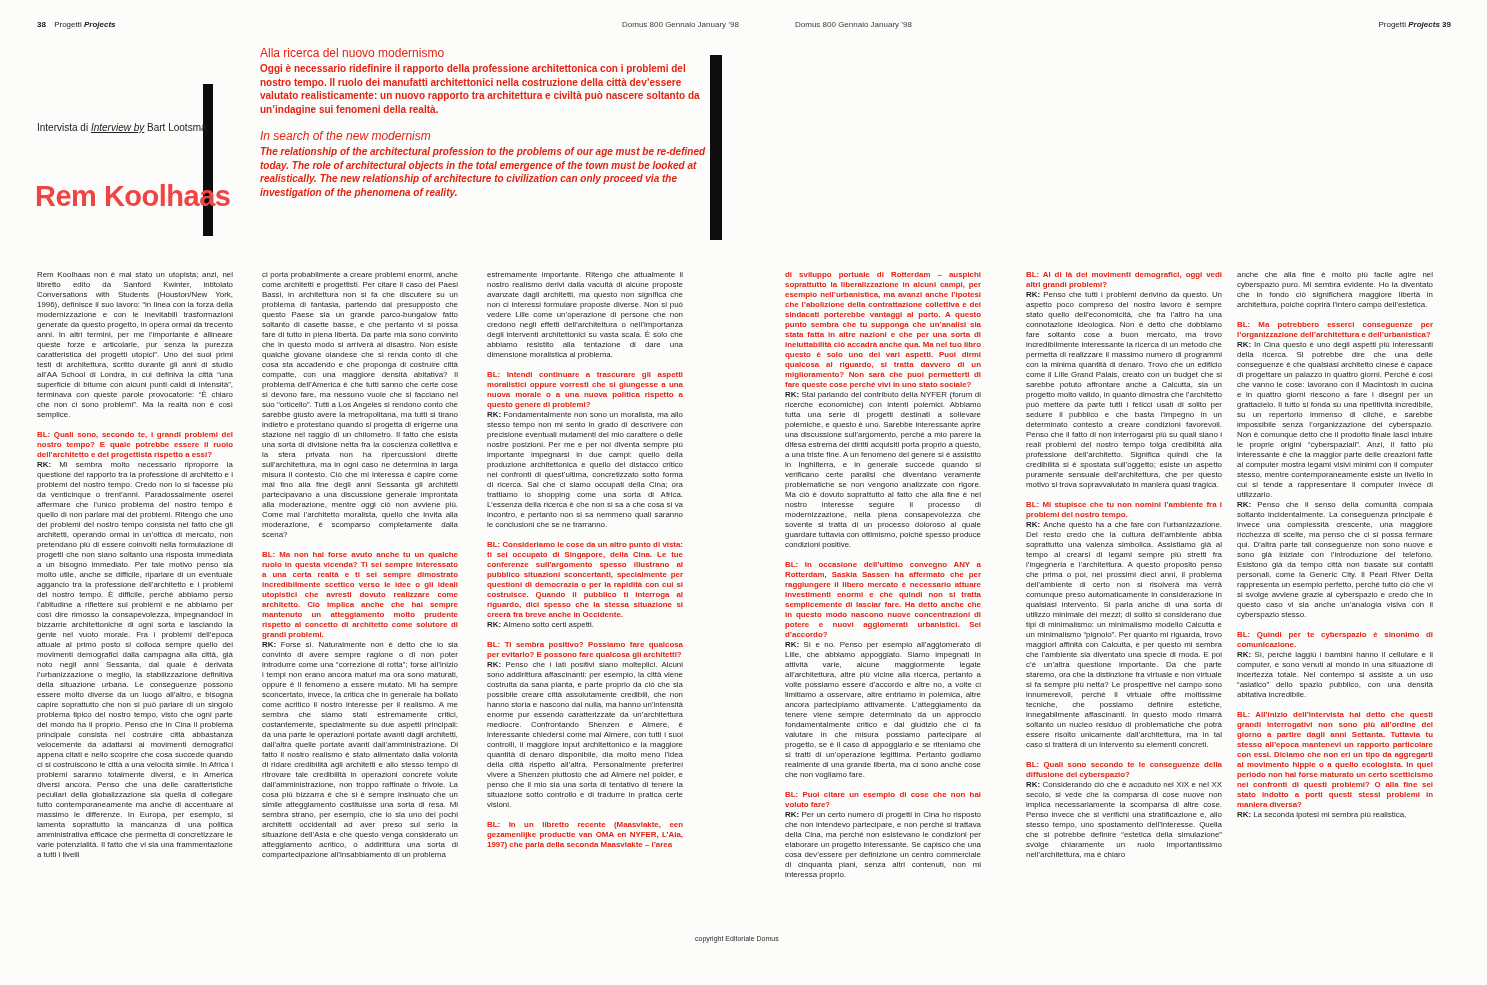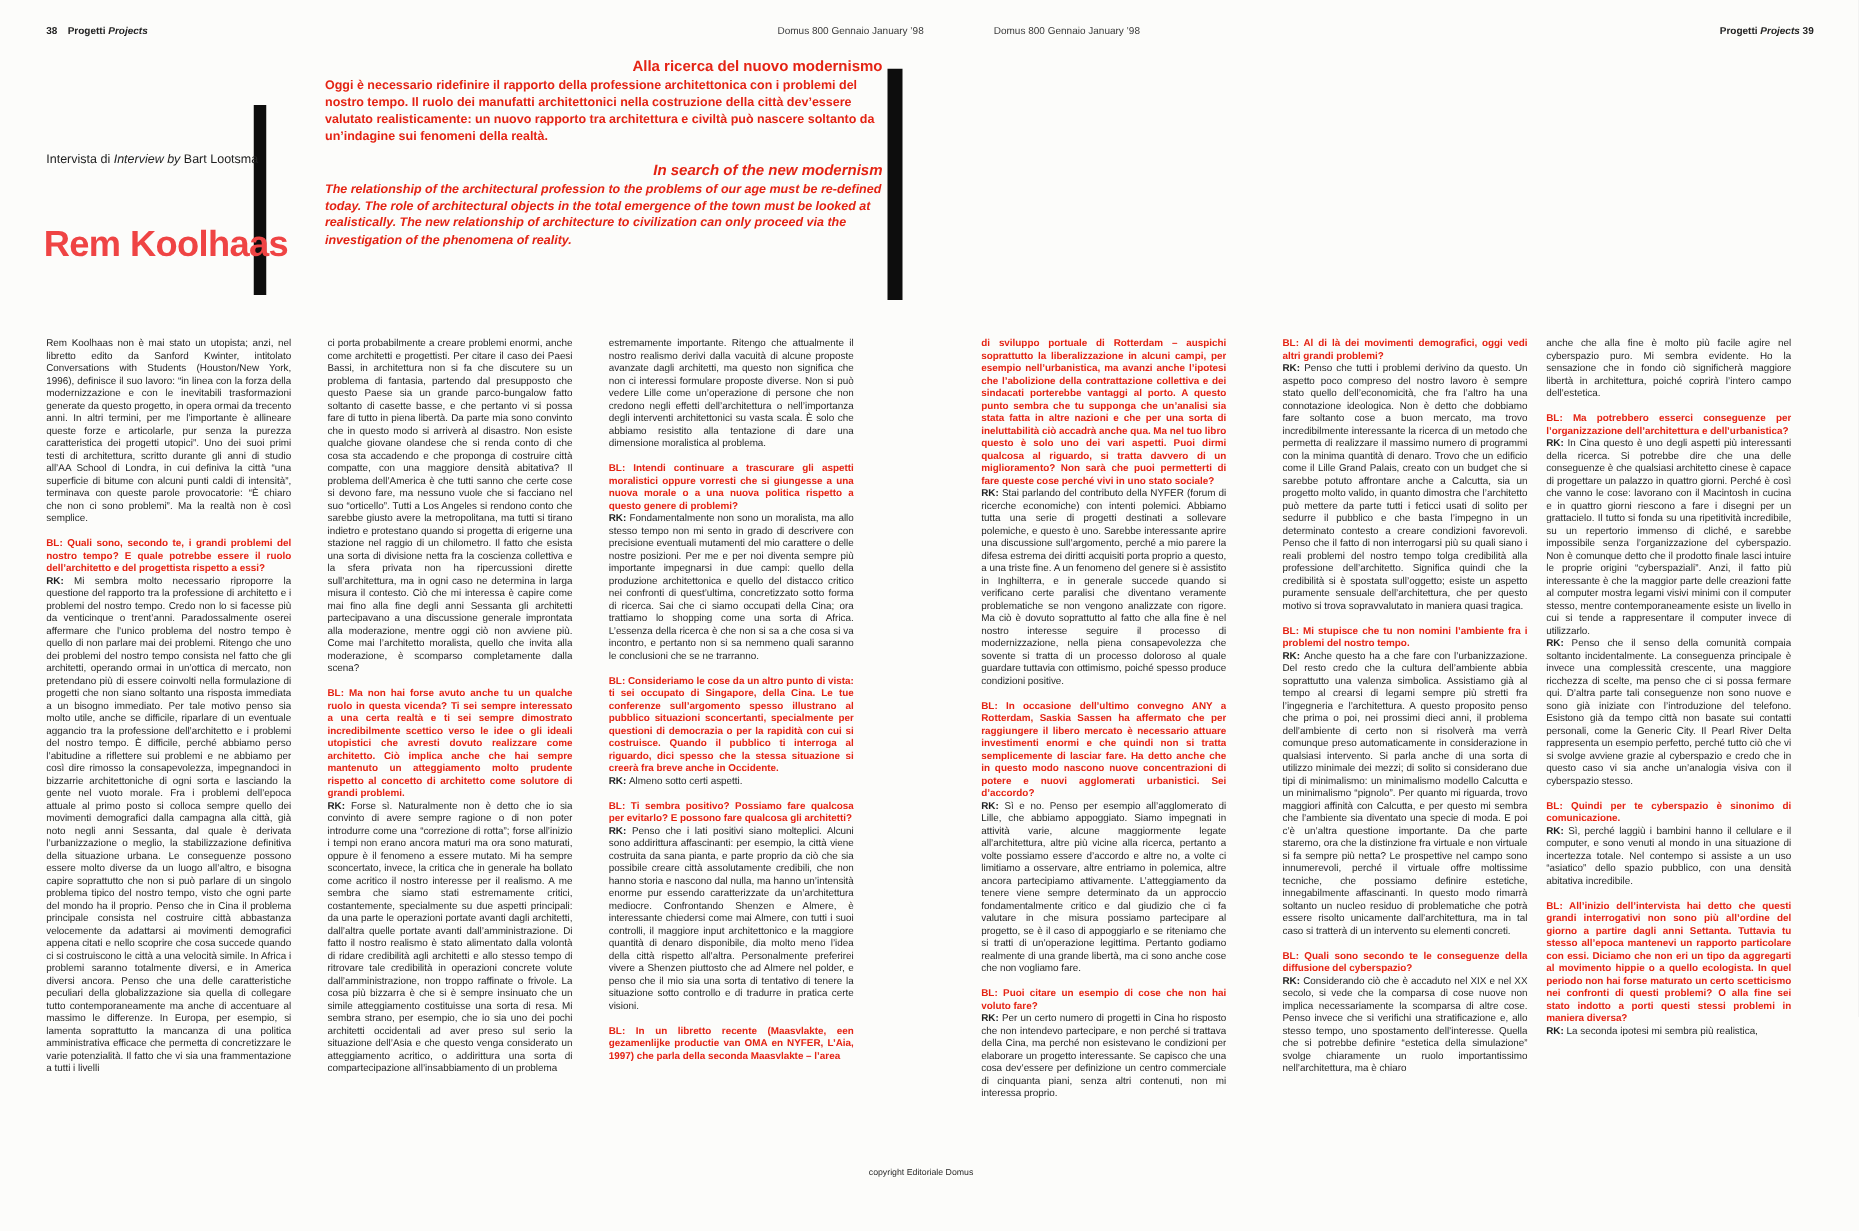--- a/index.html
+++ b/index.html
@@ -4,41 +4,41 @@
 <style>
   html,body{margin:0;padding:0;background:#e8e8e6;}
   .spread{
     position:relative;width:1487px;height:985px;margin:0 auto;
     background:#fcfcfa;overflow:hidden;
     font-family:"Liberation Sans",sans-serif;color:#1f1f1f;
   }
   
   .hdr{position:absolute;top:20px;font-size:8px;color:#222;white-space:nowrap;}
   .hdr .pn{font-weight:bold;margin-right:6px;}
-  .hdr .sec b{font-weight:bold;}
+  .hdr .sec b{font-weight:normal;}
   .hdr .sec i{font-style:italic;font-weight:bold;}
   .hdr-issue{font-weight:normal;color:#3a3a3a;}
   .hdr-l{left:37px;}
   .hdr-issue-l{left:622px;}
   .hdr-issue-r{left:795px;}
   .hdr-r{right:30px;text-align:right;}
   
   .bar{position:absolute;background:#0d0d0d;}
   .bar-left{left:203px;top:84px;width:10px;height:152px;}
   .bar-gutter{left:710px;top:55px;width:12px;height:185px;}
   
   .byline{position:absolute;left:37px;top:122px;font-size:10px;color:#222;}
-  .byline i{font-style:italic;}
+  .byline i{font-style:italic;text-decoration:underline;}
   .title{
     position:absolute;left:35px;top:180px;margin:0;
     font-size:29px;font-weight:bold;letter-spacing:-0.5px;color:#ef4444;
   }
   
   .intro{position:absolute;left:260px;top:46px;width:446px;color:#e42313;}
-  .intro h2{margin:0 0 2px 0;font-size:12px;font-weight:bold;text-align:right;}
+  .intro h2{margin:0 0 2px 0;font-size:12px;font-weight:normal;}
   .intro p{margin:0;font-size:10px;font-weight:bold;line-height:13.5px;}
   .intro .en{font-style:italic;}
   .intro .gap{height:13px;}
   
   .col{
     position:absolute;top:270px;width:196px;height:668px;overflow:hidden;
     font-size:7.9px;line-height:10px;text-align:justify;
   }
   .c1{left:37px;} .c2{left:262px;} .c3{left:487px;}
   .c4{left:785px;} .c5{left:1026px;} .c6{left:1237px;}
@@ -111,21 +111,21 @@
     </div>
   <div class="col c5">
       <p class="blk red"><strong>BL: </strong>Al di là dei movimenti demografici, oggi vedi altri grandi problemi?</p>
       <p class="blk black"><strong>RK: </strong>Penso che tutti i problemi derivino da questo. Un aspetto poco compreso del nostro lavoro è sempre stato quello dell’economicità, che fra l’altro ha una connotazione ideologica. Non è detto che dobbiamo fare soltanto cose a buon mercato, ma trovo incredibilmente interessante la ricerca di un metodo che permetta di realizzare il massimo numero di programmi con la minima quantità di denaro. Trovo che un edificio come il Lille Grand Palais, creato con un budget che si sarebbe potuto affrontare anche a Calcutta, sia un progetto molto valido, in quanto dimostra che l’architetto può mettere da parte tutti i feticci usati di solito per sedurre il pubblico e che basta l’impegno in un determinato contesto a creare condizioni favorevoli. Penso che il fatto di non interrogarsi più su quali siano i reali problemi del nostro tempo tolga credibilità alla professione dell’architetto. Significa quindi che la credibilità si è spostata sull’oggetto; esiste un aspetto puramente sensuale dell’architettura, che per questo motivo si trova sopravvalutato in maniera quasi tragica.</p>
       <p class="blk red"><strong>BL: </strong>Mi stupisce che tu non nomini l’ambiente fra i problemi del nostro tempo.</p>
       <p class="blk black"><strong>RK: </strong>Anche questo ha a che fare con l’urbanizzazione. Del resto credo che la cultura dell’ambiente abbia soprattutto una valenza simbolica. Assistiamo già al tempo al crearsi di legami sempre più stretti fra l’ingegneria e l’architettura. A questo proposito penso che prima o poi, nei prossimi dieci anni, il problema dell’ambiente di certo non si risolverà ma verrà comunque preso automaticamente in considerazione in qualsiasi intervento. Si parla anche di una sorta di utilizzo minimale dei mezzi; di solito si considerano due tipi di minimalismo: un minimalismo modello Calcutta e un minimalismo “pignolo”. Per quanto mi riguarda, trovo maggiori affinità con Calcutta, e per questo mi sembra che l’ambiente sia diventato una specie di moda. E poi c’è un’altra questione importante. Da che parte staremo, ora che la distinzione fra virtuale e non virtuale si fa sempre più netta? Le prospettive nel campo sono innumerevoli, perché il virtuale offre moltissime tecniche, che possiamo definire estetiche, innegabilmente affascinanti. In questo modo rimarrà soltanto un nucleo residuo di problematiche che potrà essere risolto unicamente dall’architettura, ma in tal caso si tratterà di un intervento su elementi concreti.</p>
       <p class="blk red"><strong>BL: </strong>Quali sono secondo te le conseguenze della diffusione del cyberspazio?</p>
       <p class="blk black"><strong>RK: </strong>Considerando ciò che è accaduto nel XIX e nel XX secolo, si vede che la comparsa di cose nuove non implica necessariamente la scomparsa di altre cose. Penso invece che si verifichi una stratificazione e, allo stesso tempo, uno spostamento dell’interesse. Quella che si potrebbe definire “estetica della simulazione” svolge chiaramente un ruolo importantissimo nell’architettura, ma è chiaro</p>
     </div>
   <div class="col c6">
-      <p class="blk black">anche che alla fine è molto più facile agire nel cyberspazio puro. Mi sembra evidente. Ho la sensazione che in fondo ciò significherà maggiore libertà in architettura, poiché coprirà l’intero campo dell’estetica.</p>
+      <p class="blk black">anche che alla fine è molto più facile agire nel cyberspazio puro. Mi sembra evidente. Ho la diventato che in fondo ciò significherà maggiore libertà in architettura, poiché coprirà l’intero campo dell’estetica.</p>
       <p class="blk red"><strong>BL: </strong>Ma potrebbero esserci conseguenze per l’organizzazione dell’architettura e dell’urbanistica?</p>
       <p class="blk black"><strong>RK: </strong>In Cina questo è uno degli aspetti più interessanti della ricerca. Si potrebbe dire che una delle conseguenze è che qualsiasi architetto cinese è capace di progettare un palazzo in quattro giorni. Perché è così che vanno le cose: lavorano con il Macintosh in cucina e in quattro giorni riescono a fare i disegni per un grattacielo. Il tutto si fonda su una ripetitività incredibile, su un repertorio immenso di cliché, e sarebbe impossibile senza l’organizzazione del cyberspazio. Non è comunque detto che il prodotto finale lasci intuire le proprie origini “cyberspaziali”. Anzi, il fatto più interessante è che la maggior parte delle creazioni fatte al computer mostra legami visivi minimi con il computer stesso, mentre contemporaneamente esiste un livello in cui si tende a rappresentare il computer invece di utilizzarlo.</p>
       <p class="blk black"><strong>RK: </strong>Penso che il senso della comunità compaia soltanto incidentalmente. La conseguenza principale è invece una complessità crescente, una maggiore ricchezza di scelte, ma penso che ci si possa fermare qui. D’altra parte tali conseguenze non sono nuove e sono già iniziate con l’introduzione del telefono. Esistono già da tempo città non basate sui contatti personali, come la Generic City. Il Pearl River Delta rappresenta un esempio perfetto, perché tutto ciò che vi si svolge avviene grazie al cyberspazio e credo che in questo caso vi sia anche un’analogia visiva con il cyberspazio stesso.</p>
       <p class="blk red"><strong>BL: </strong>Quindi per te cyberspazio è sinonimo di comunicazione.</p>
       <p class="blk black"><strong>RK: </strong>Sì, perché laggiù i bambini hanno il cellulare e il computer, e sono venuti al mondo in una situazione di incertezza totale. Nel contempo si assiste a un uso “asiatico” dello spazio pubblico, con una densità abitativa incredibile.</p>
       <p class="blk red"><strong>BL: </strong>All’inizio dell’intervista hai detto che questi grandi interrogativi non sono più all’ordine del giorno a partire dagli anni Settanta. Tuttavia tu stesso all’epoca mantenevi un rapporto particolare con essi. Diciamo che non eri un tipo da aggregarti al movimento hippie o a quello ecologista. In quel periodo non hai forse maturato un certo scetticismo nei confronti di questi problemi? O alla fine sei stato indotto a porti questi stessi problemi in maniera diversa?</p>
       <p class="blk black"><strong>RK: </strong>La seconda ipotesi mi sembra più realistica,</p>
     </div>
 
   <div class="credit">copyright Editoriale Domus</div>

